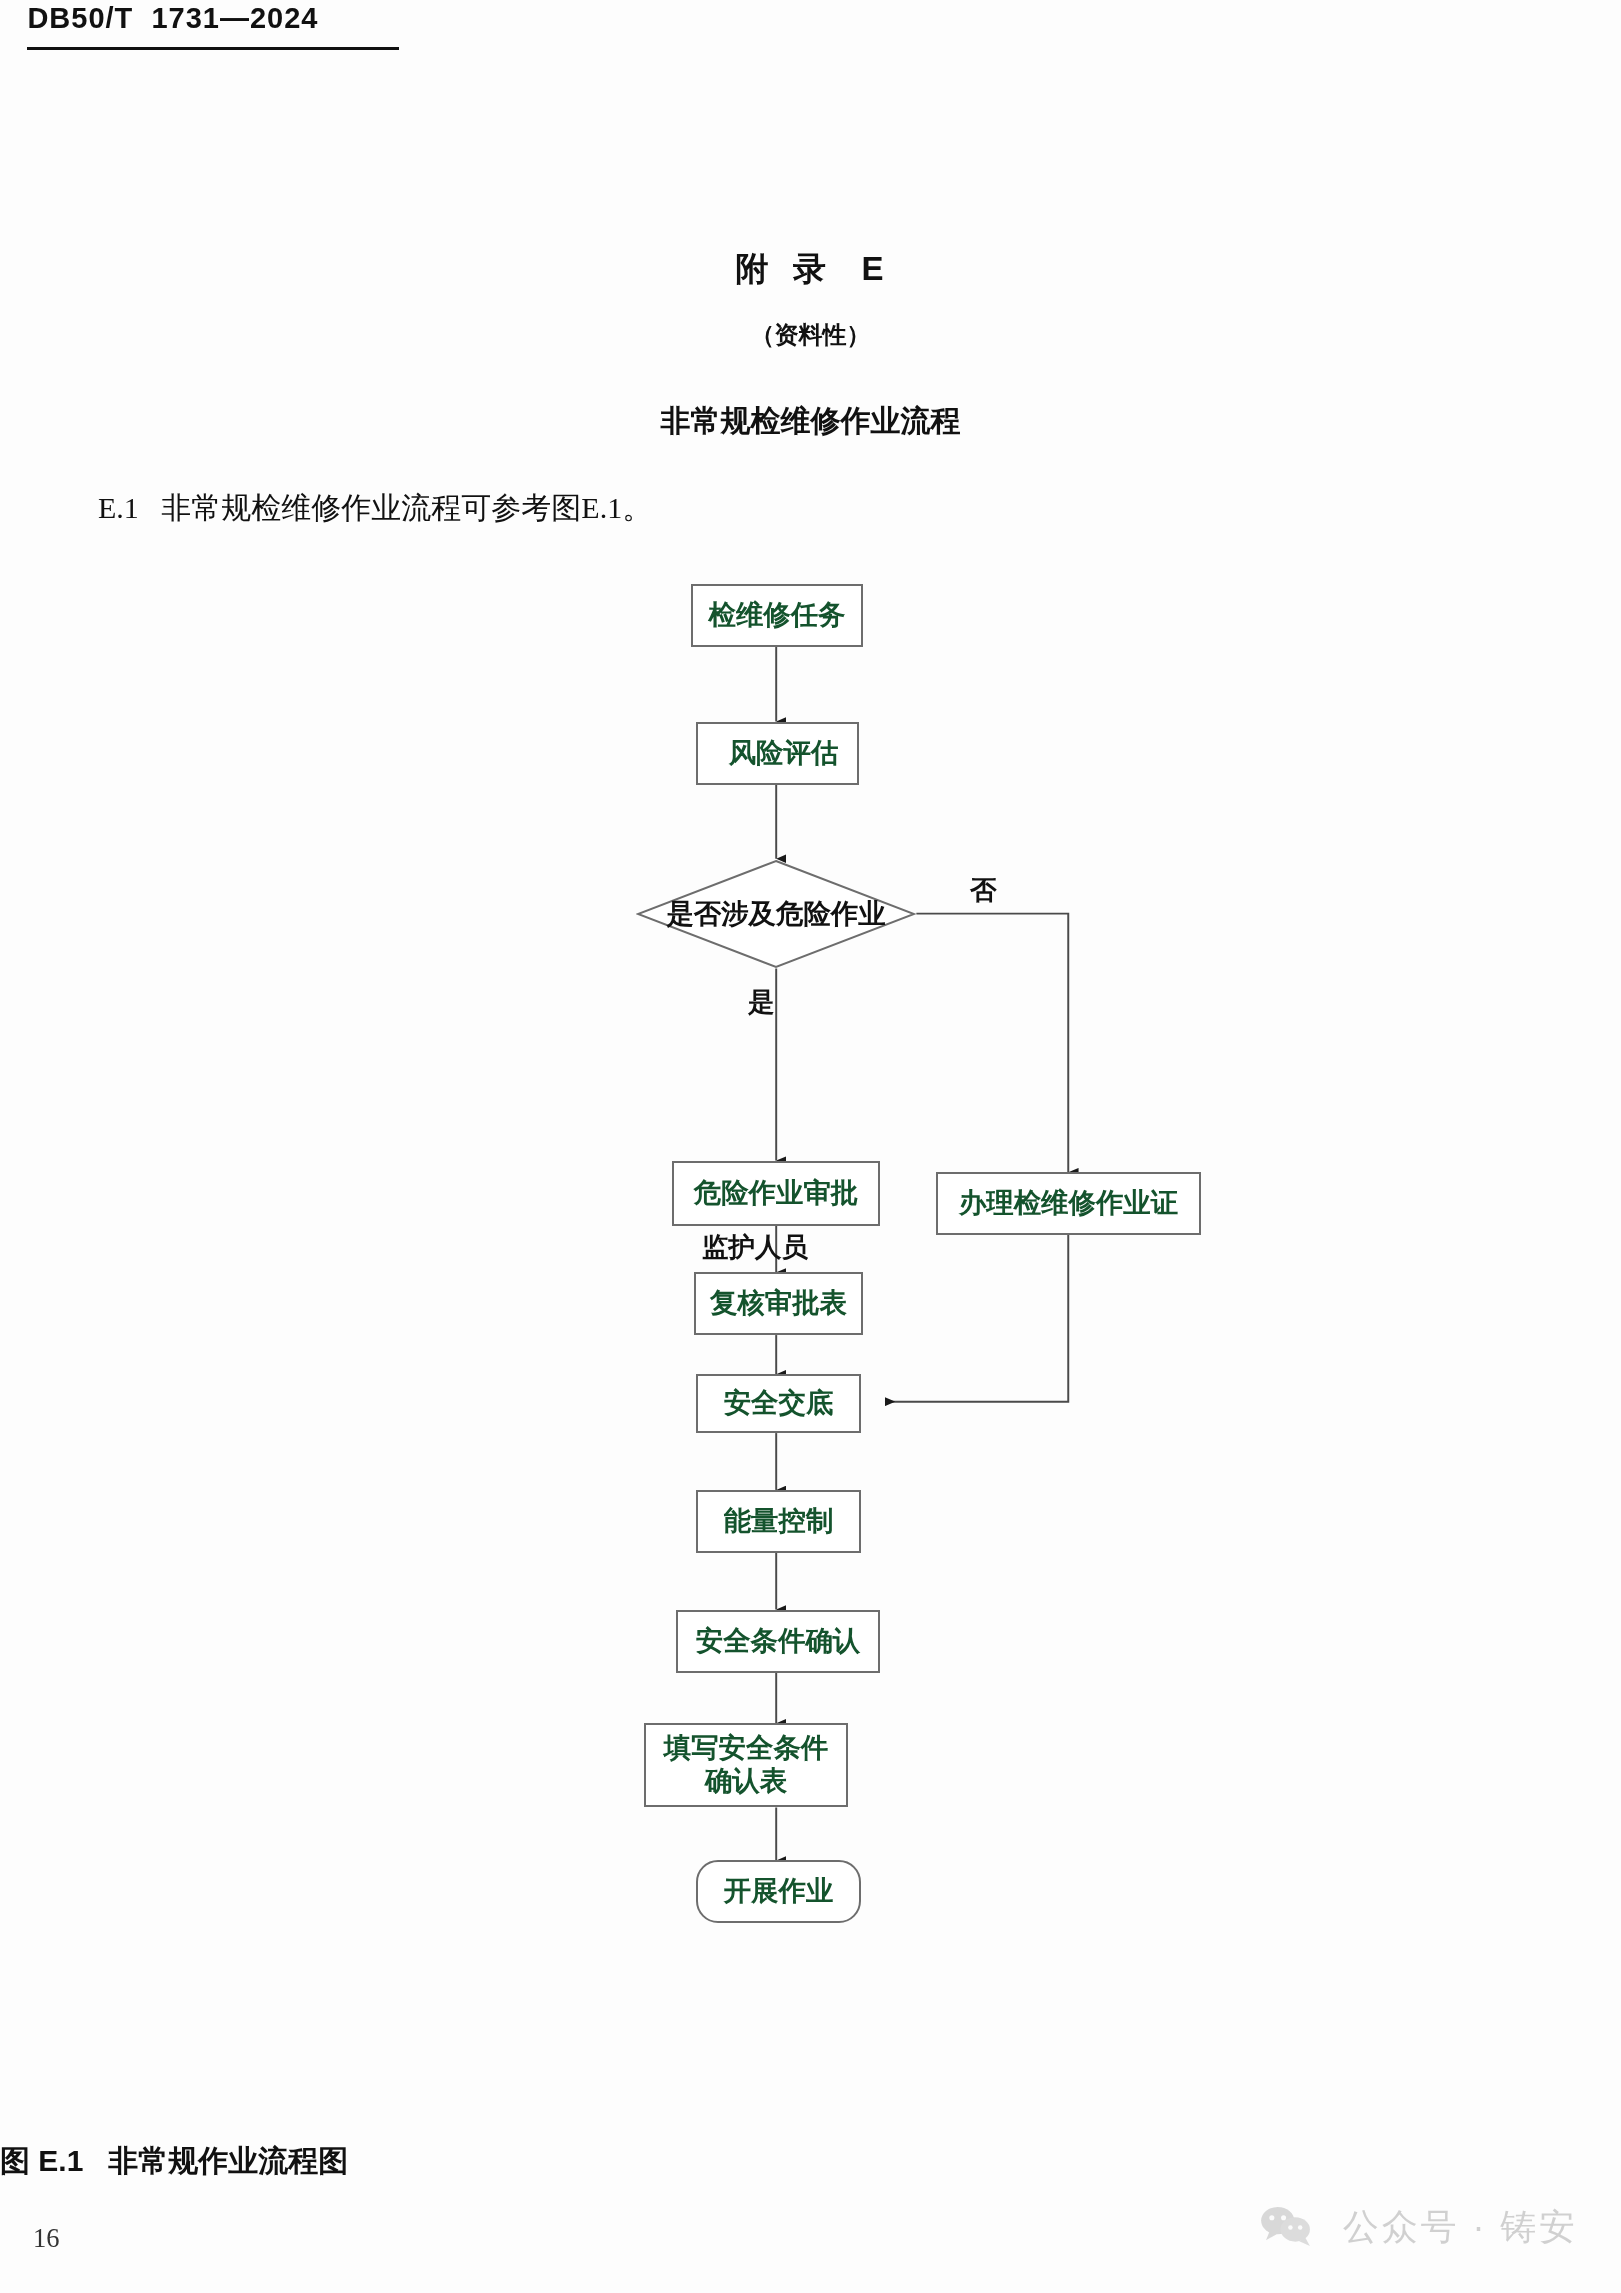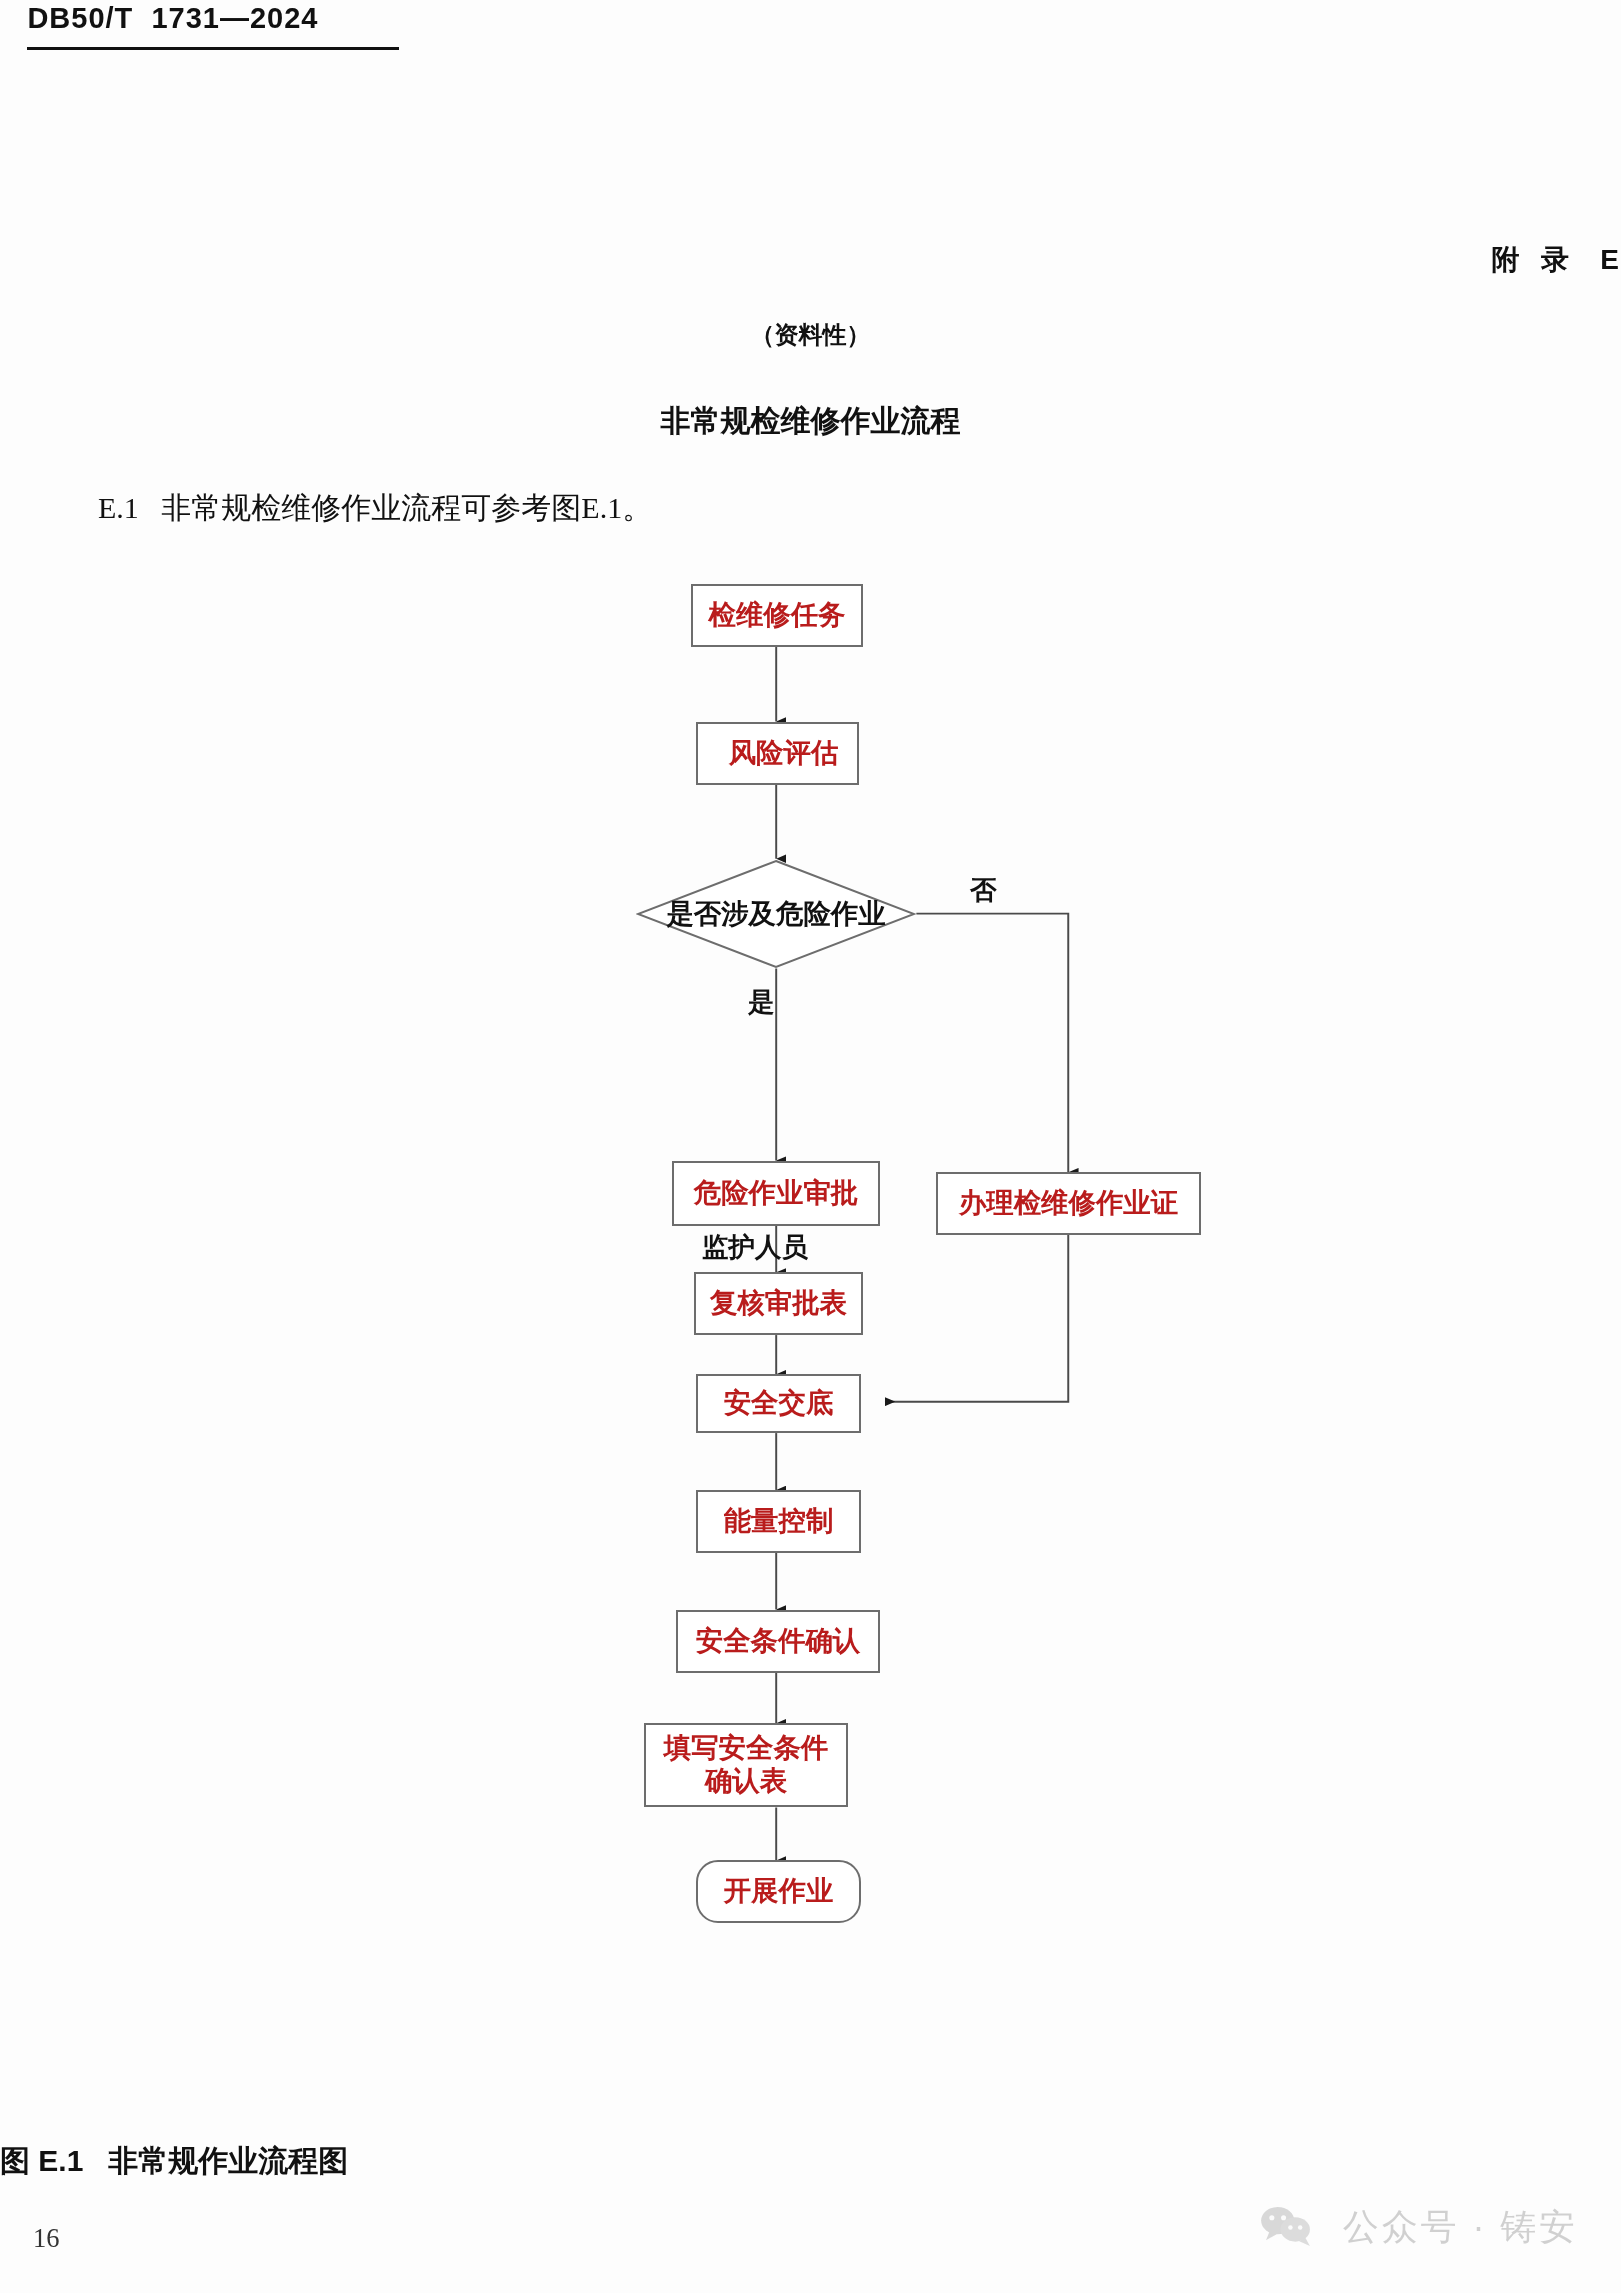--- a/index.html
+++ b/index.html
@@ -43,21 +43,21 @@
   
   .center-line {
     position: absolute;
     width: 100%;
     text-align: center;
     font-family: "Liberation Sans", "DejaVu Sans", sans-serif;
     font-weight: 700;
     color: #111;
     white-space: pre;
   }
-  #appendix-label { top: 241px; font-size: 28px; letter-spacing: 2px; text-align: right; }
+  #appendix-label { top: 247px; font-size: 33px; letter-spacing: 2px; }
   #appendix-kind  { top: 319px; font-size: 24px; font-family: Liberation Mono, monospace; }
   #appendix-title { top: 401px; font-size: 30px; }
 
   
   #intro-paragraph {
     position: absolute;
     left: 98px;
     top: 488px;
     font-size: 30px;
     color: #111;
@@ -78,21 +78,21 @@
     box-sizing: border-box;
     border: 2px solid #6d6d6d;
     background: #ffffff;
     display: flex;
     align-items: center;
     justify-content: center;
     text-align: center;
     font-family: "Liberation Serif", "DejaVu Serif", serif;
     font-weight: 700;
     font-size: 27.4px;
-    color: #b91c1c;
+    color: #14532d;
     line-height: 1.22;
     white-space: pre-line;
   }
   .diamond-wrap {
     position: absolute;
     display: flex;
     align-items: center;
     justify-content: center;
   }
   .diamond-shape {

